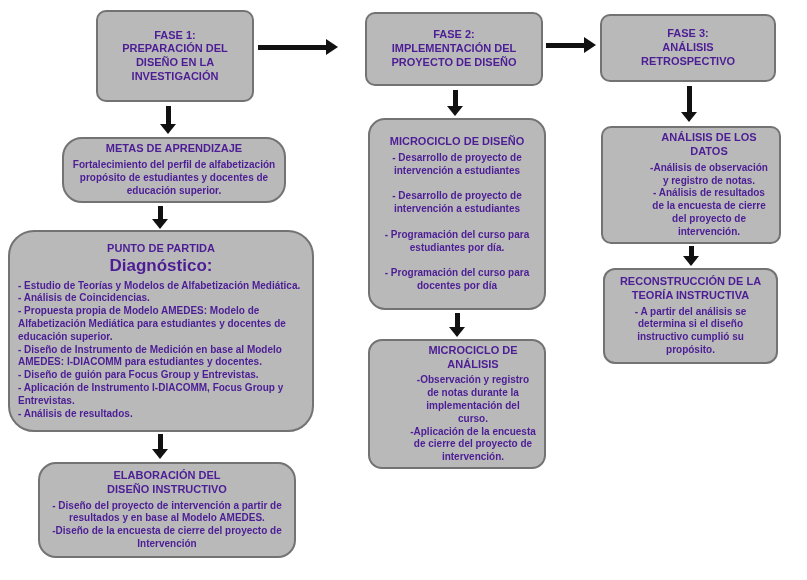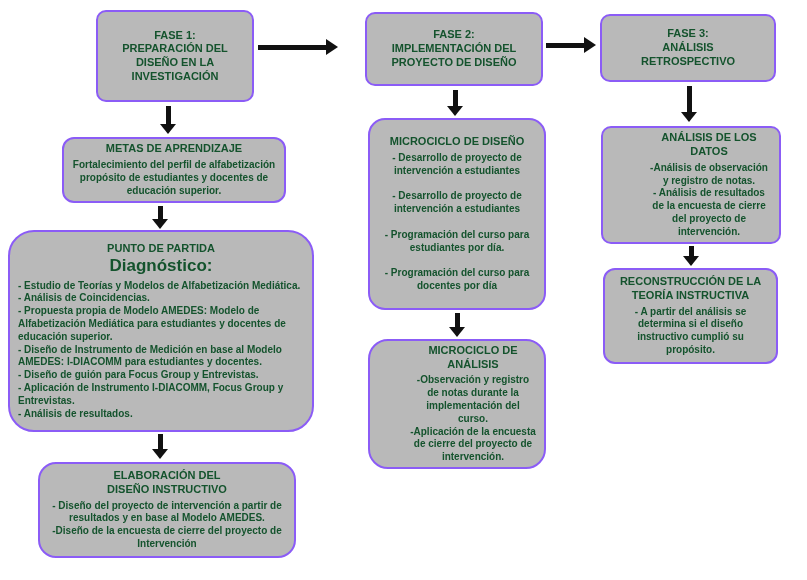--- a/index.html
+++ b/index.html
@@ -6,22 +6,22 @@
   #canvas{
     position:relative;
     width:807px;height:580px;
     background:#ffffff;
     font-family:"Liberation Sans", sans-serif;
     overflow:hidden;
   }
   .box{
     position:absolute;
     background:#b9b9b9;
-    border:2px solid #8b5cf6;
-    color:#14532d;
+    border:2px solid #737373;
+    color:#4c1d95;
     font-weight:bold;
     display:flex;flex-direction:column;
     align-items:center;justify-content:center;
     padding:5px 8px;box-sizing:border-box;
     text-align:center;
   }
   .title{font-size:11px;line-height:1.25;white-space:pre-line;}
   .subtitle{font-size:17px;line-height:1.25;white-space:pre-line;}
   .bodytext{font-size:10px;line-height:1.28;white-space:pre-line;margin-top:3px;}
   .left{text-align:left;align-self:stretch;}
@@ -44,21 +44,21 @@
 PREPARACIÓN DEL
 DISEÑO EN LA
 INVESTIGACIÓN</div>
   </div>
 
   <div class="varrow" style="left:160px;top:106px;height:28px;">
     <div class="vstem"></div>
     <div class="vhead"></div>
   </div>
 
-  <div class="box" style="left:62px;top:137px;width:224px;height:66px;border-radius:12px;">
+  <div class="box" style="left:62px;top:137px;width:224px;height:66px;border-radius:20px;">
     <div class="title">METAS DE APRENDIZAJE</div>
     <div class="bodytext">Fortalecimiento del perfil de alfabetización propósito de estudiantes y docentes de educación superior.</div>
   </div>
 
   <div class="varrow" style="left:152px;top:206px;height:23px;">
     <div class="vstem"></div>
     <div class="vhead"></div>
   </div>
 
   <div class="box" style="left:8px;top:230px;width:306px;height:202px;border-radius:26px;">
@@ -115,21 +115,21 @@
 - Programación del curso para estudiantes por día.
 
 - Programación del curso para docentes por día</div>
   </div>
 
   <div class="varrow" style="left:449px;top:313px;height:24px;">
     <div class="vstem"></div>
     <div class="vhead"></div>
   </div>
 
-  <div class="box" style="left:368px;top:339px;width:178px;height:130px;border-radius:20px;padding-left:40px;">
+  <div class="box" style="left:368px;top:339px;width:178px;height:130px;border-radius:14px;padding-left:40px;">
     <div class="title">MICROCICLO DE ANÁLISIS</div>
     <div class="bodytext">-Observación y registro de notas durante la implementación del curso.
 -Aplicación de la encuesta de cierre del proyecto de intervención.</div>
   </div>
 
   <div class="box" style="left:600px;top:14px;width:176px;height:68px;border-radius:10px;">
     <div class="title">FASE 3:
 ANÁLISIS
 RETROSPECTIVO</div>
   </div>

